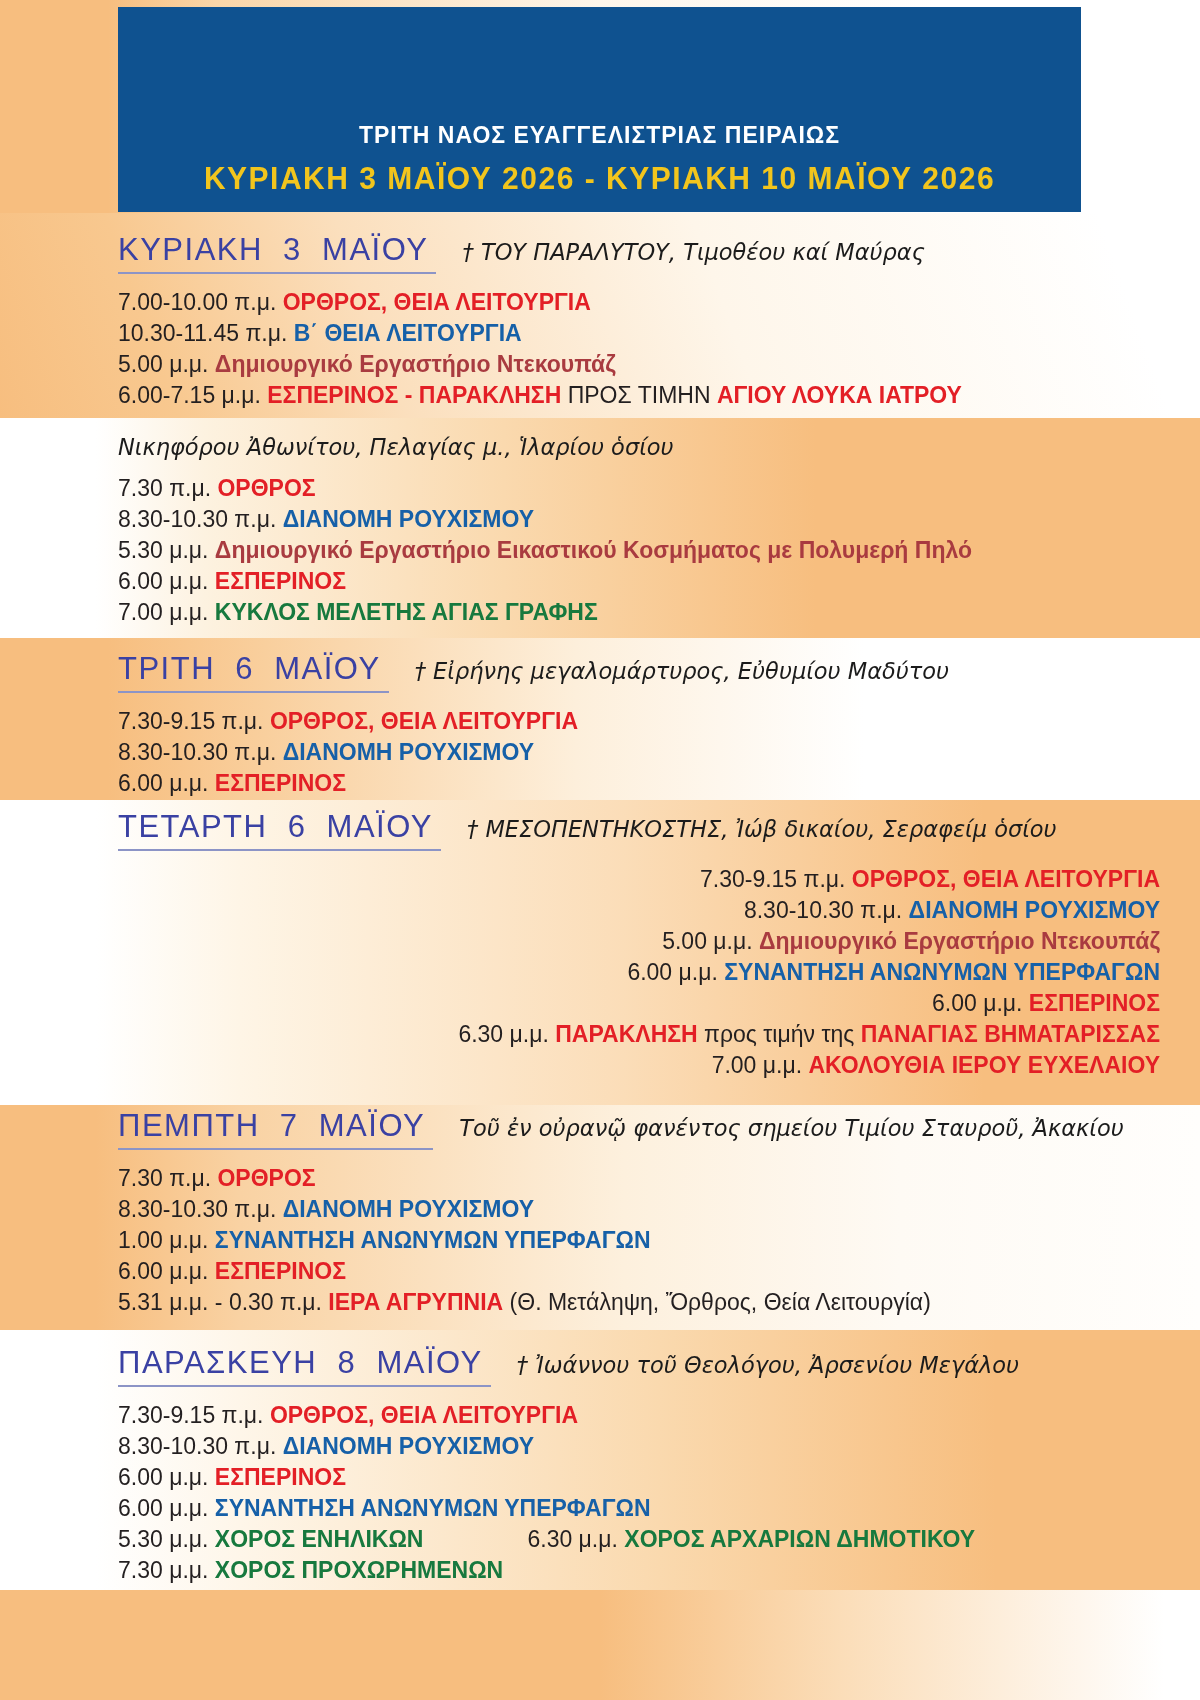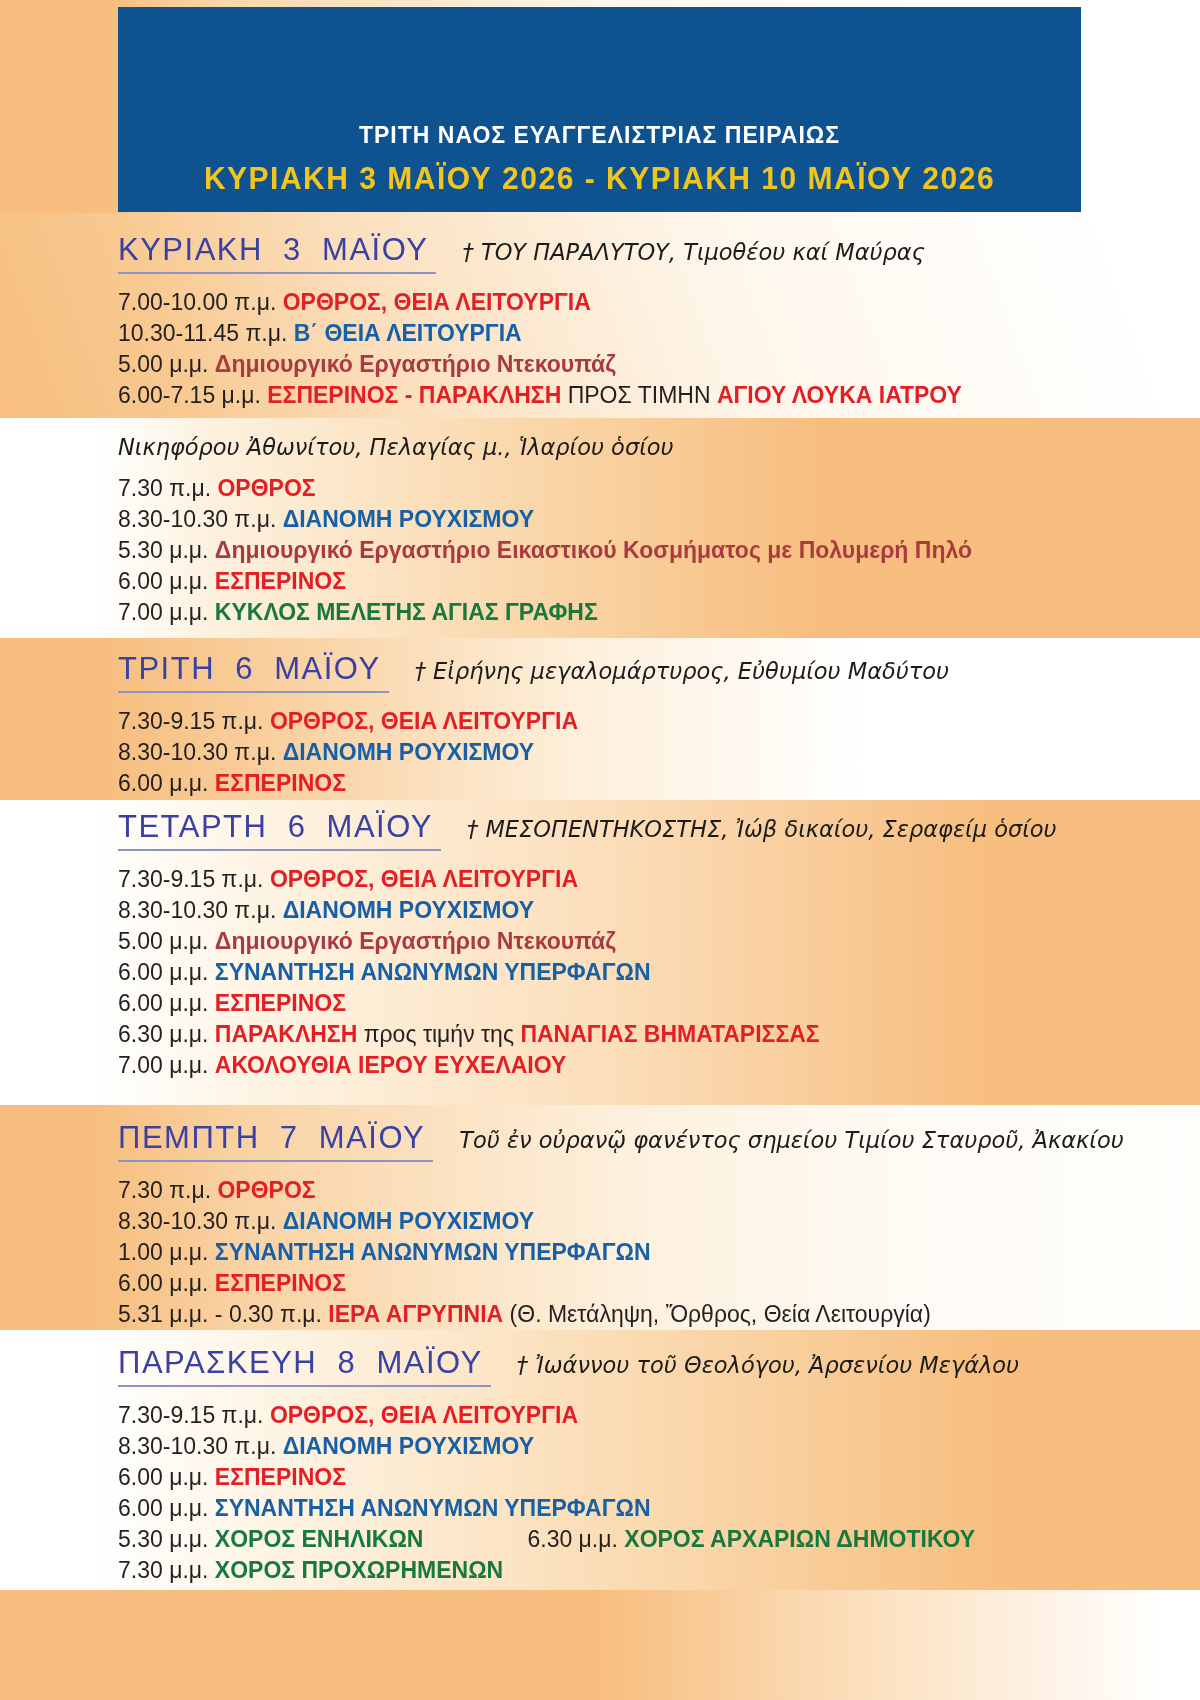--- a/index.html
+++ b/index.html
@@ -13,22 +13,22 @@
   
   .row-top{height:213px;position:relative;
     background:linear-gradient(90deg,#F7BE7F 0%,#F7BE7F 9%,#FAD6A9 18%,#FEF6EB 50%,#FFFFFF 78%);}
   .row-sun{height:205px;padding-top:20px;
     background:linear-gradient(70deg,#F7BE7F 0%,#F8C88F 14%,#FBDFBD 32%,#FEF6EA 60%,#FFFFFF 92%);}
   .row-mon{height:220px;padding-top:16px;
     background:linear-gradient(90deg,#FFFFFF 0%,#FFFFFF 8%,#FDF2E0 17%,#FAD9AE 42%,#F7BE7F 68%,#F7BE7F 100%);}
   .row-tue{height:162px;padding-top:14px;
     background:linear-gradient(90deg,#F7BE7F 0%,#F7BE7F 9%,#F9CF9D 22%,#FDEFDB 48%,#FFFFFF 72%,#FFFFFF 100%);}
   .row-wed{height:305px;padding-top:10px;
-    background:linear-gradient(90deg,#FFFFFF 0%,#FFFFFF 8%,#FEF5E6 20%,#FBDDB8 52%,#F7BE7F 82%,#F7BE7F 100%);}
-  .row-thu{height:225px;padding-top:16px;
+    background:linear-gradient(90deg,#FFFFFF 0%,#FFFFFF 8%,#FEF5E6 20%,#FBDDB8 52%,#F7BE7F 82%,#F7BE7F 100%);text-align:right;}
+  .row-thu{height:225px;padding-top:4px;
     background:linear-gradient(90deg,#F7BE7F 0%,#F7BE7F 8%,#F9D2A3 20%,#FDF0DD 52%,#FEFAF4 75%,#FFFEFC 100%);}
   .row-fri{height:260px;padding-top:16px;
     background:linear-gradient(90deg,#FFFFFF 0%,#FFFFFF 8%,#FEF6E9 20%,#FAD9AE 55%,#F7BE7F 83%,#F7BE7F 100%);}
   .row-bottom{height:110px;
     background:linear-gradient(90deg,#F7BE7F 0%,#F7BE7F 50%,#FBDDB8 70%,#FFFFFF 97%);}
 
   .day-section{box-sizing:border-box;padding-left:118px;padding-right:40px;}
 
   
   .banner{

